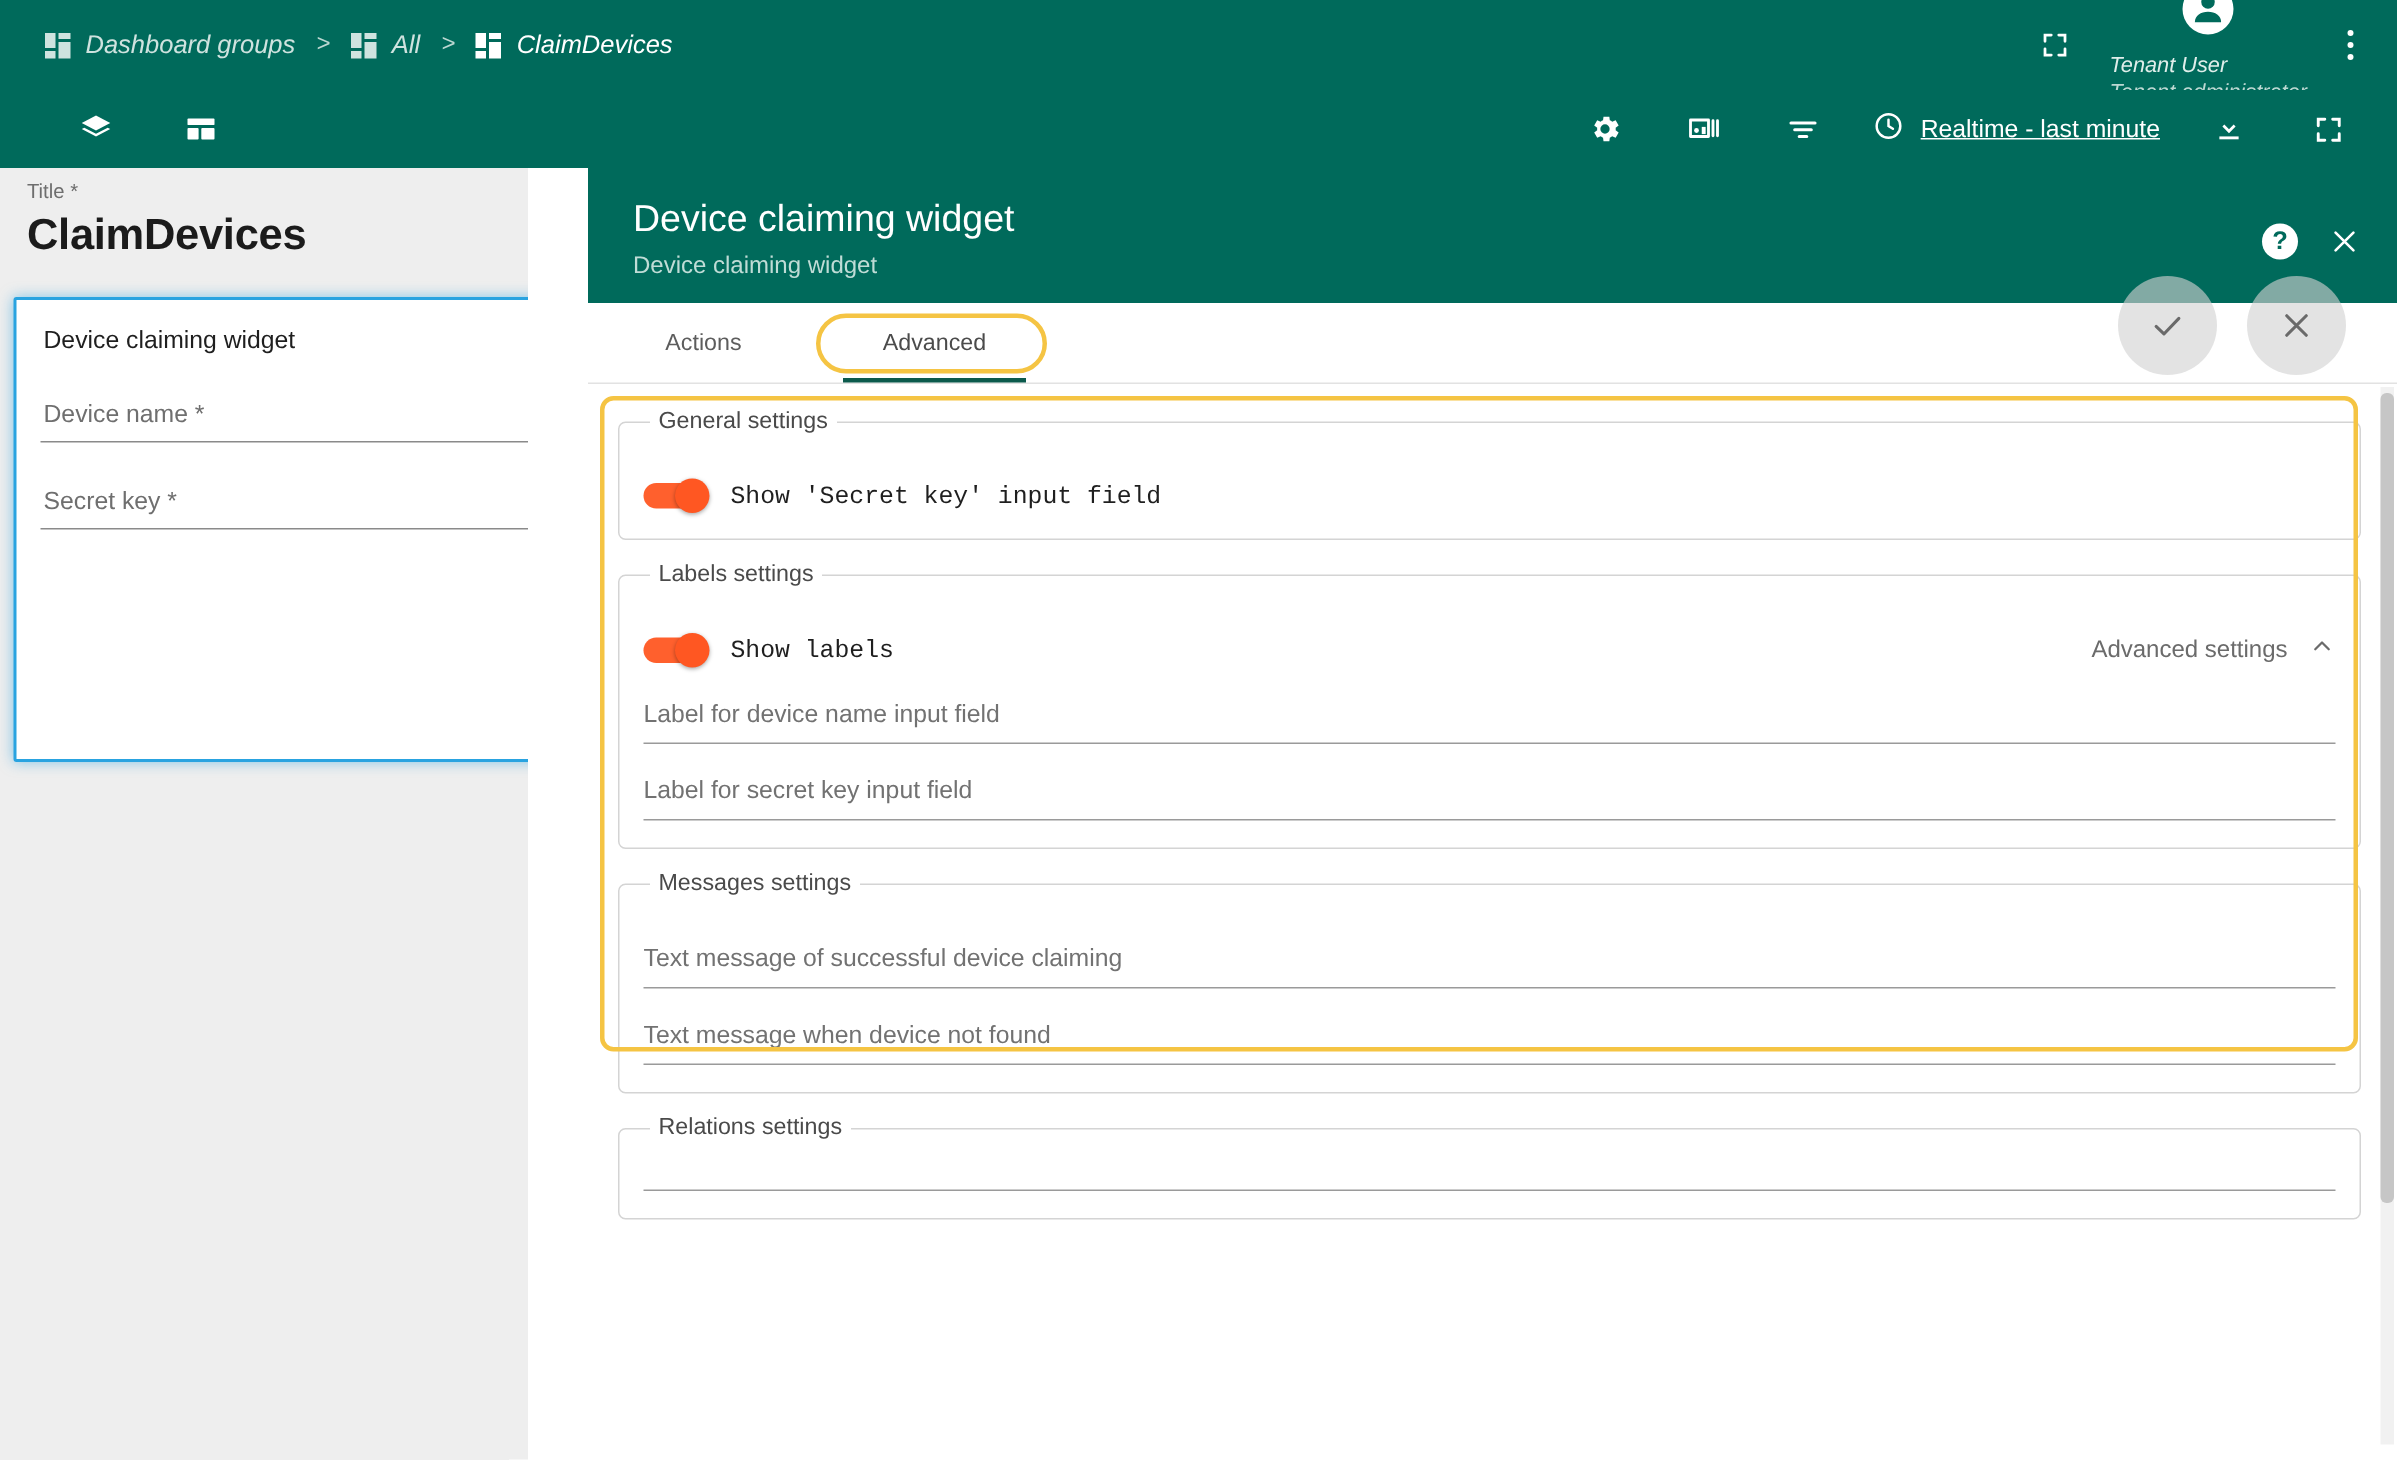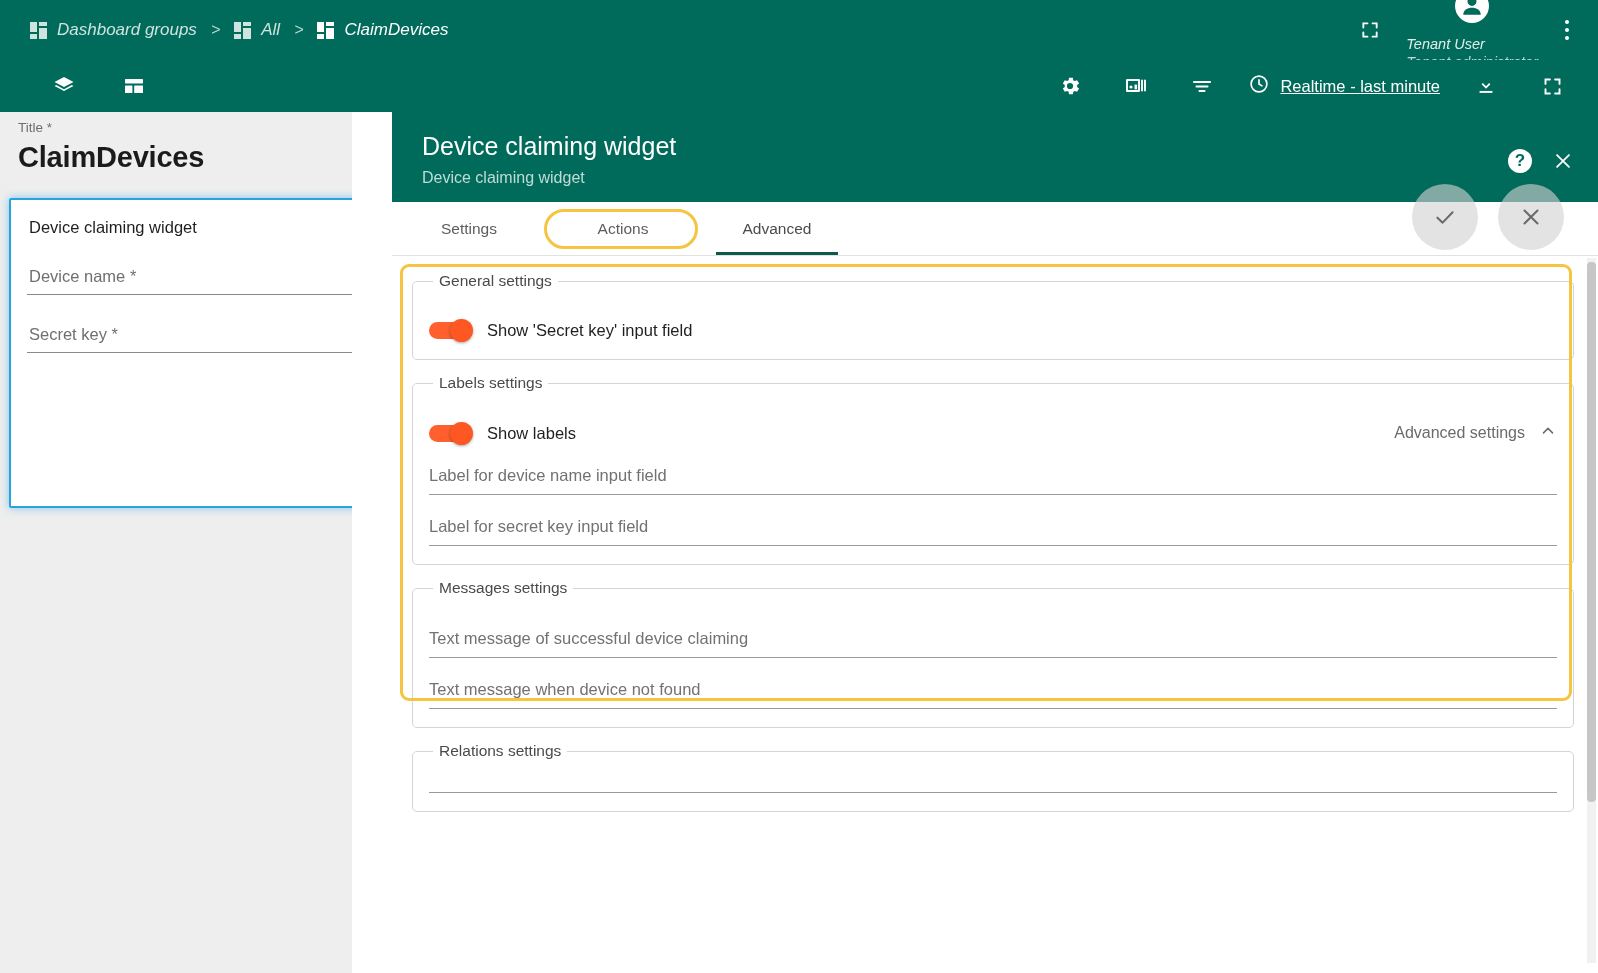--- a/index.html
+++ b/index.html
@@ -113,21 +113,21 @@
 
   .field { margin-top: 22px; position:relative; }
   .field .ph { font-size: 16.5px; color:#727272; display:block; padding-bottom: 9px; }
   .field .ln { height:1px; background:#9a9a9a; }
 
   .toggle-row { display:flex; align-items:center; gap: 16px; margin-top: 20px; position:relative; }
   .switch { width: 42px; height: 21px; position:relative; cursor:pointer; }
   .switch .track { position:absolute; left:0; top: 2px; width: 42px; height: 17px; border-radius: 9px; background:#FF5722; opacity:0.95;}
   .switch .knob { position:absolute; right: -2px; top: -1px; width: 23px; height: 23px; border-radius: 50%;
                   background:#FF5722; box-shadow: 0 1px 3px rgba(0,0,0,0.35); }
-  .toggle-label { font-size: 16.5px; color:#1f1f1f; }
+  .toggle-label { font-size: 16.5px; color:#1f1f1f;font-family:Liberation Mono, monospace; }
   .adv-link { margin-left:auto; display:flex; align-items:center; gap: 14px; color:#6b6b6b; font-size:16px; cursor:pointer;}
 
   
   .scroll-track { position:absolute; right: 2px; top: 146px; width: 9px; bottom: 10px; background:#f1f1f1; }
   .scroll-thumb { position:absolute; right: 2px; top: 150px; width: 9px; height: 540px; background:#c6c6c6; border-radius:4px; cursor:pointer;}
 </style>
 </head>
 <body>
 
 <div class="appbar">
@@ -290,23 +290,20 @@
       </svg>
     </div>
     <div class="fab">
       <svg width="26" height="26" viewBox="0 0 24 24" stroke="currentColor" stroke-width="1.9" stroke-linecap="round">
         <path d="M6 6 18 18M18 6 6 18"></path>
       </svg>
     </div>
   </div>
 
   <div class="tabs">
-    <div class="tab">
-      <span>Settings</span>
-    </div>
     <div class="tab">
       <span>Actions</span>
     </div>
     <div class="tab sel">
       <span>Advanced</span>
     </div>
     <div class="tab-ring"></div>
   </div>
 
   <div class="dlg-body">

